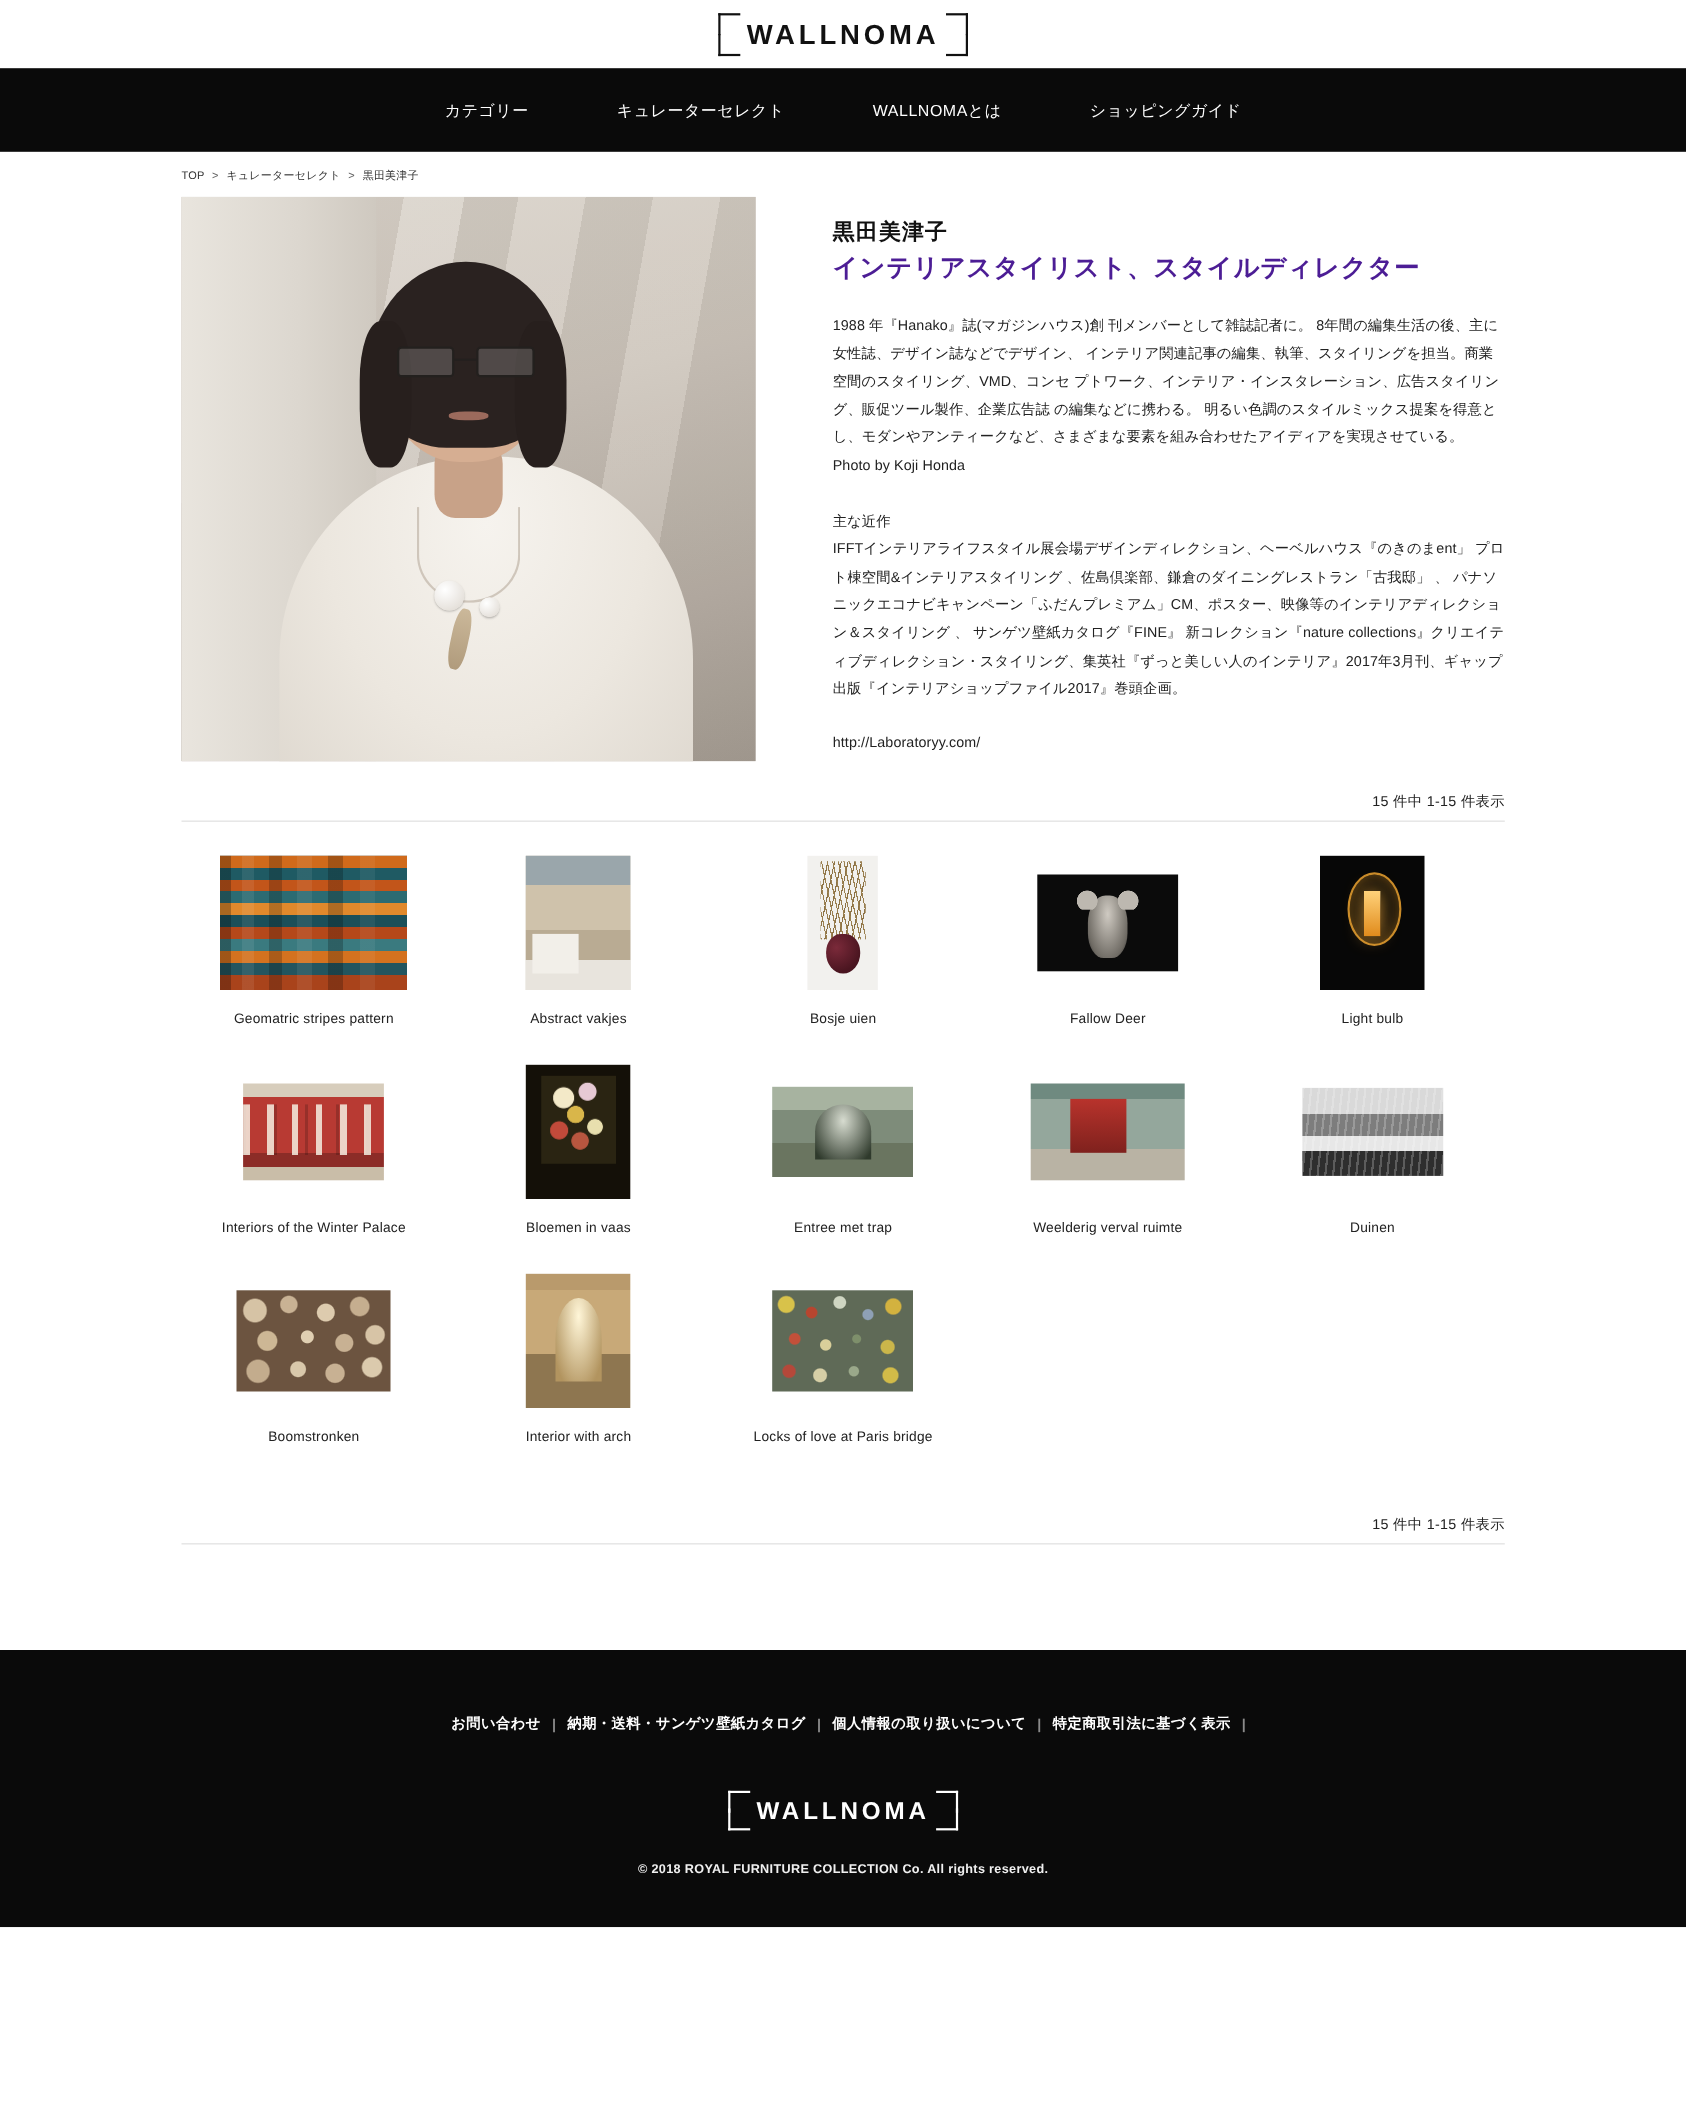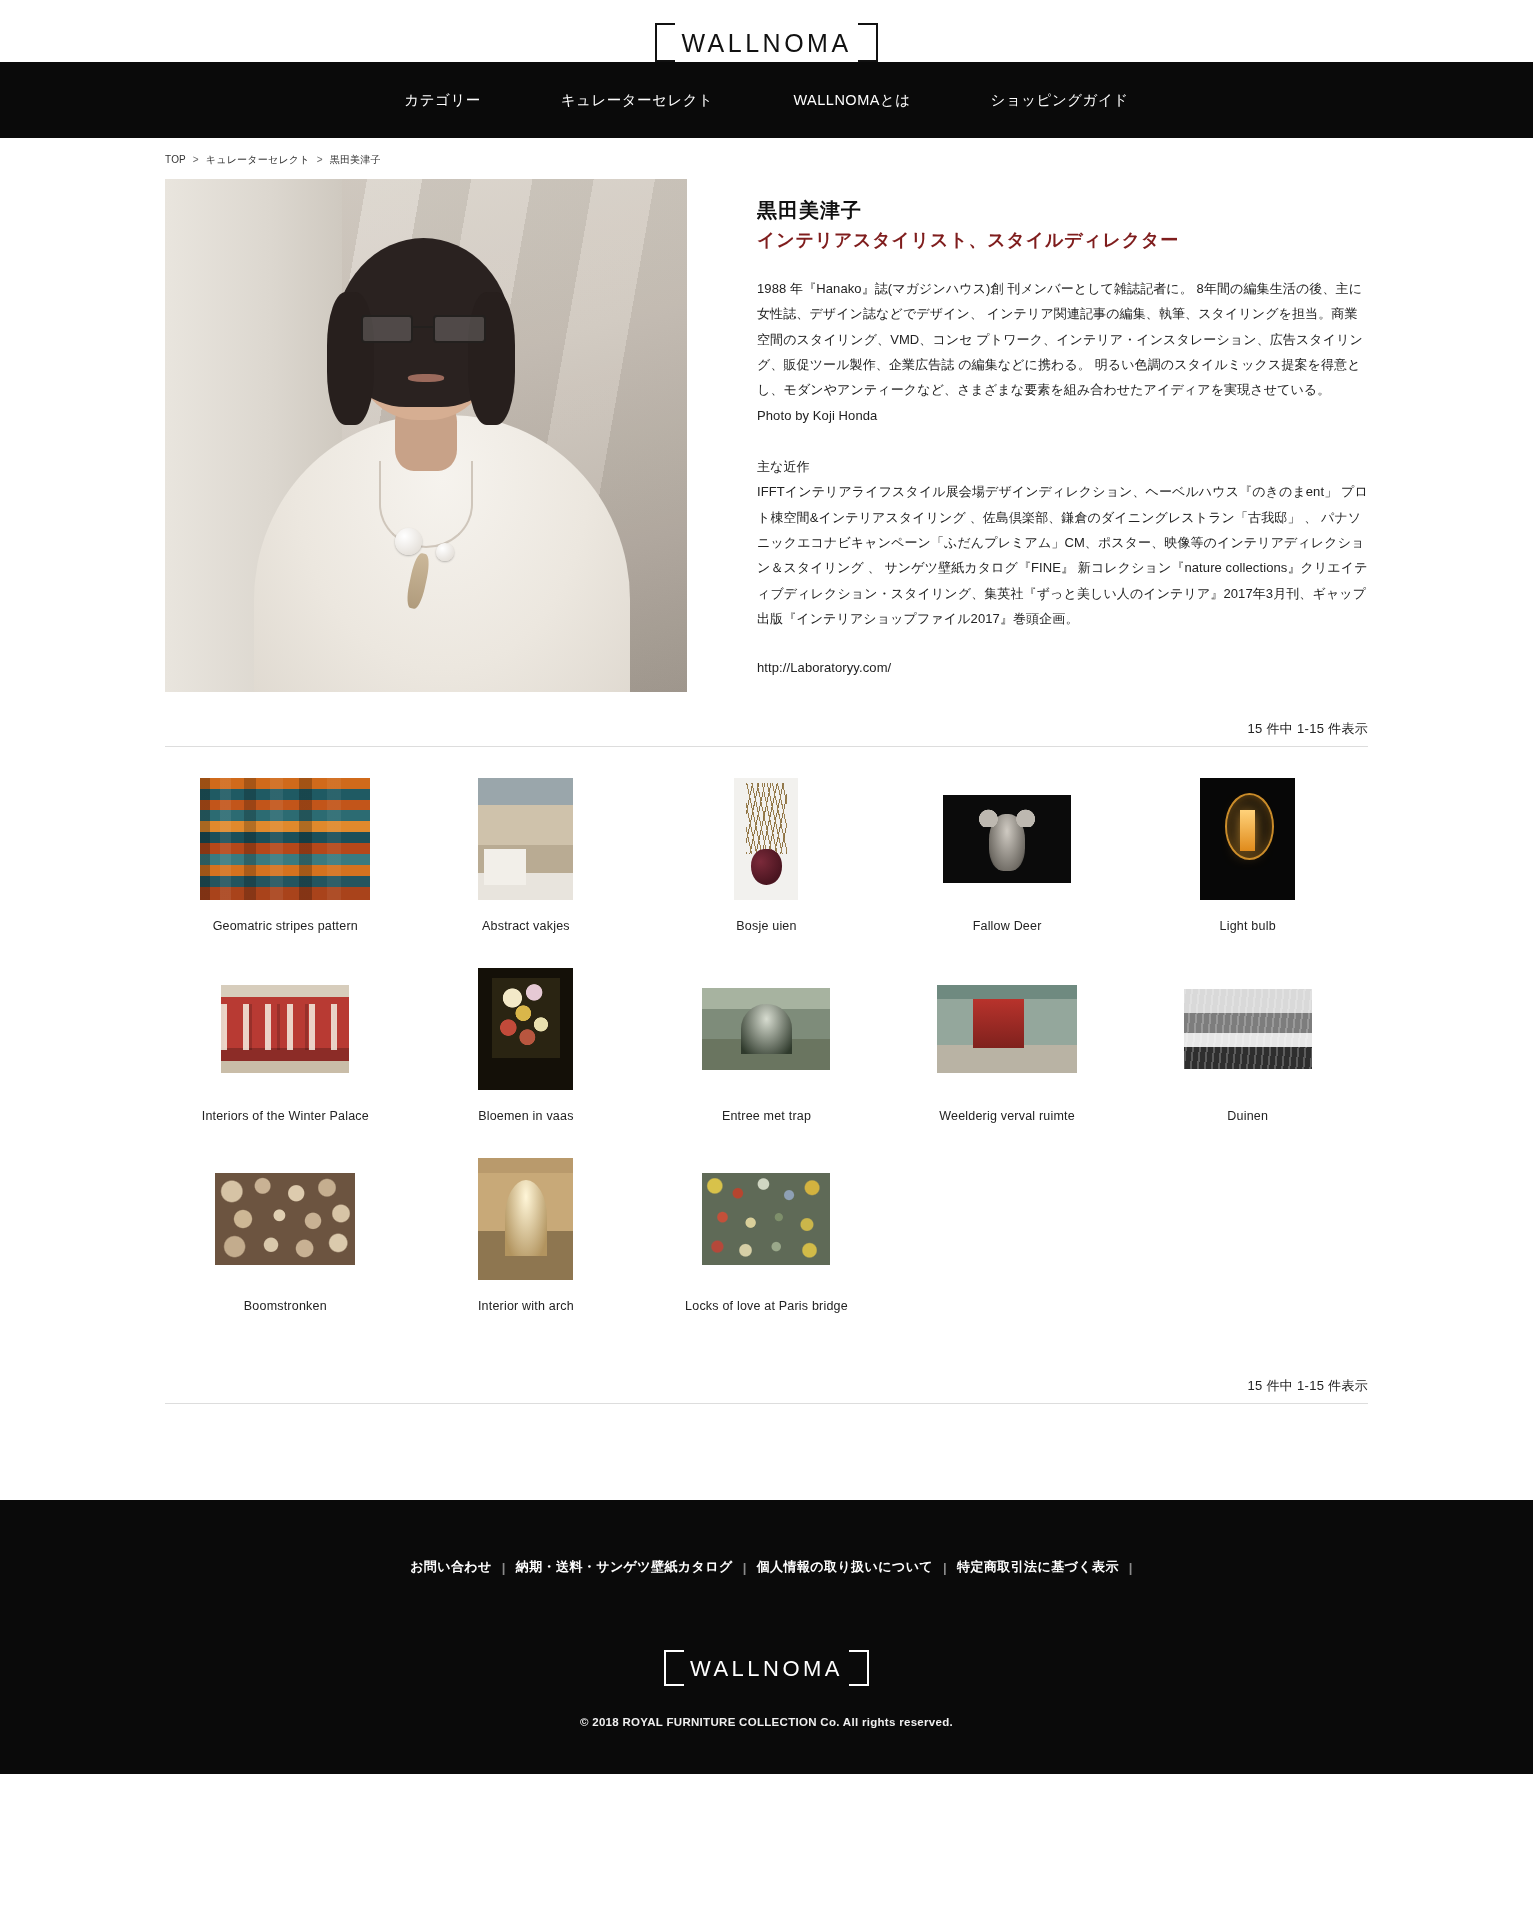--- a/index.html
+++ b/index.html
@@ -19,23 +19,22 @@
     align-items: center;
     justify-content: center;
     background: #fff;
   }
   .logo {
     position: relative;
     display: inline-block;
     padding: 6px 26px 4px 26px;
     font-size: 25px;
     letter-spacing: 3.5px;
-    font-weight: 400;
+    font-weight: 700;
     color: #111;
-    margin-top: 22px;
   }
   .logo .br {
     position: absolute;
     width: 20px; height: 20px;
     border: 2px solid #111;
   }
   .logo .tl { left: 0; top: 0; border-right: none; border-bottom: none; }
   .logo .tr { right: 0; top: 0; border-left: none; border-bottom: none; }
   .logo .bl { left: 0; bottom: 0; border-right: none; border-top: none; }
   .logo .brr { right: 0; bottom: 0; border-left: none; border-top: none; }
@@ -170,24 +169,24 @@
   .bio { flex: 1 1 auto; padding-top: 18px; }
   .bio h1 {
     margin: 0;
     font-size: 20px;
     font-weight: bold;
     letter-spacing: 1px;
     color: #111;
   }
   .bio h2 {
     margin: 4px 0 0 0;
-    font-size: 18px;
+    font-size: 23px;
     font-weight: bold;
     letter-spacing: 0.8px;
-    color: #7f1d1d;
+    color: #4c1d95;
   }
   .bio p {
     font-size: 13px;
     line-height: 1.95;
     color: #222;
     margin: 24px 0 0 0;
     letter-spacing: 0.1px;
   }
   .bio p.tight { margin-top: 0; }
   .bio .label { margin-top: 26px; font-size: 13px; }

